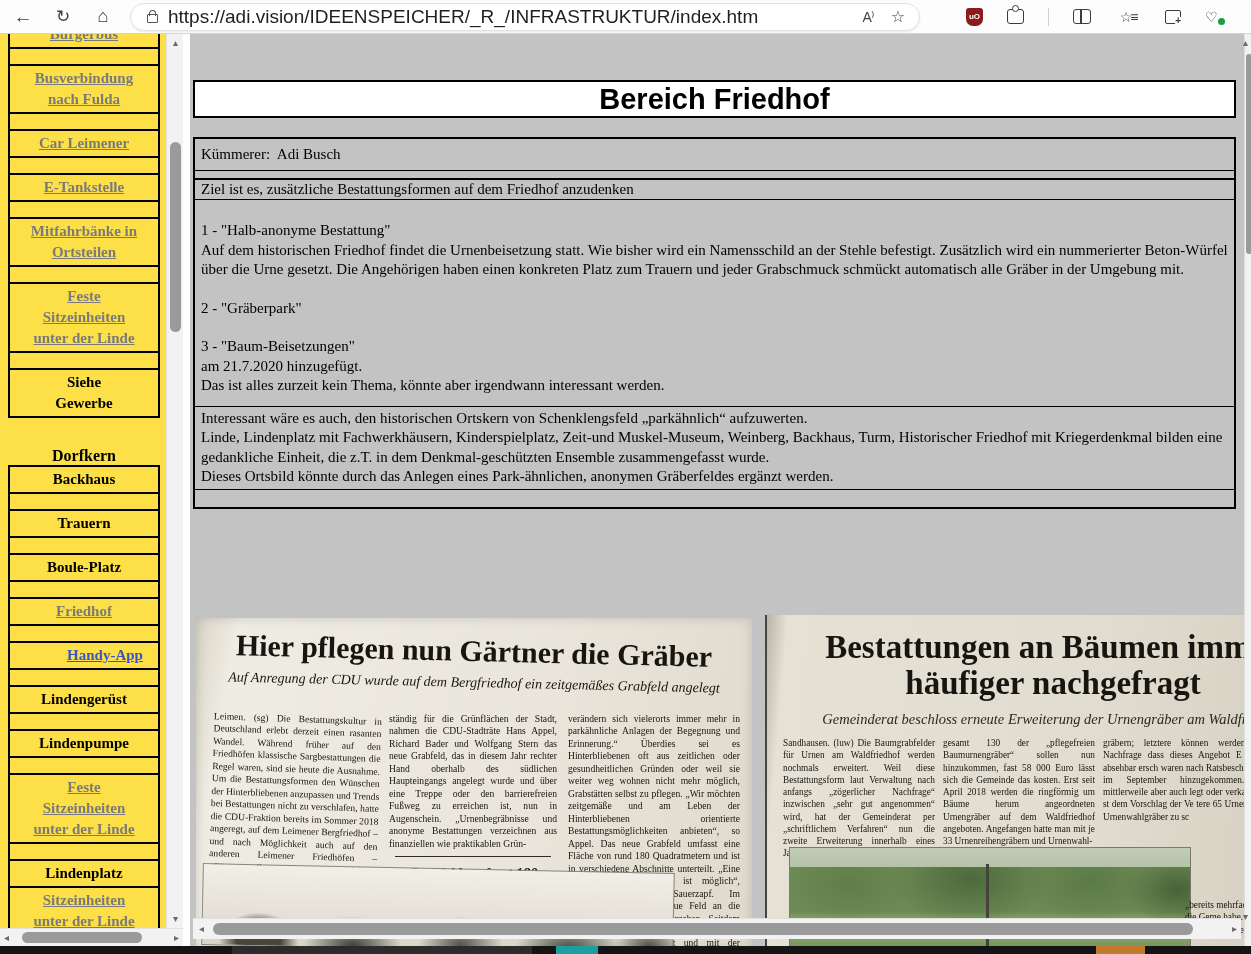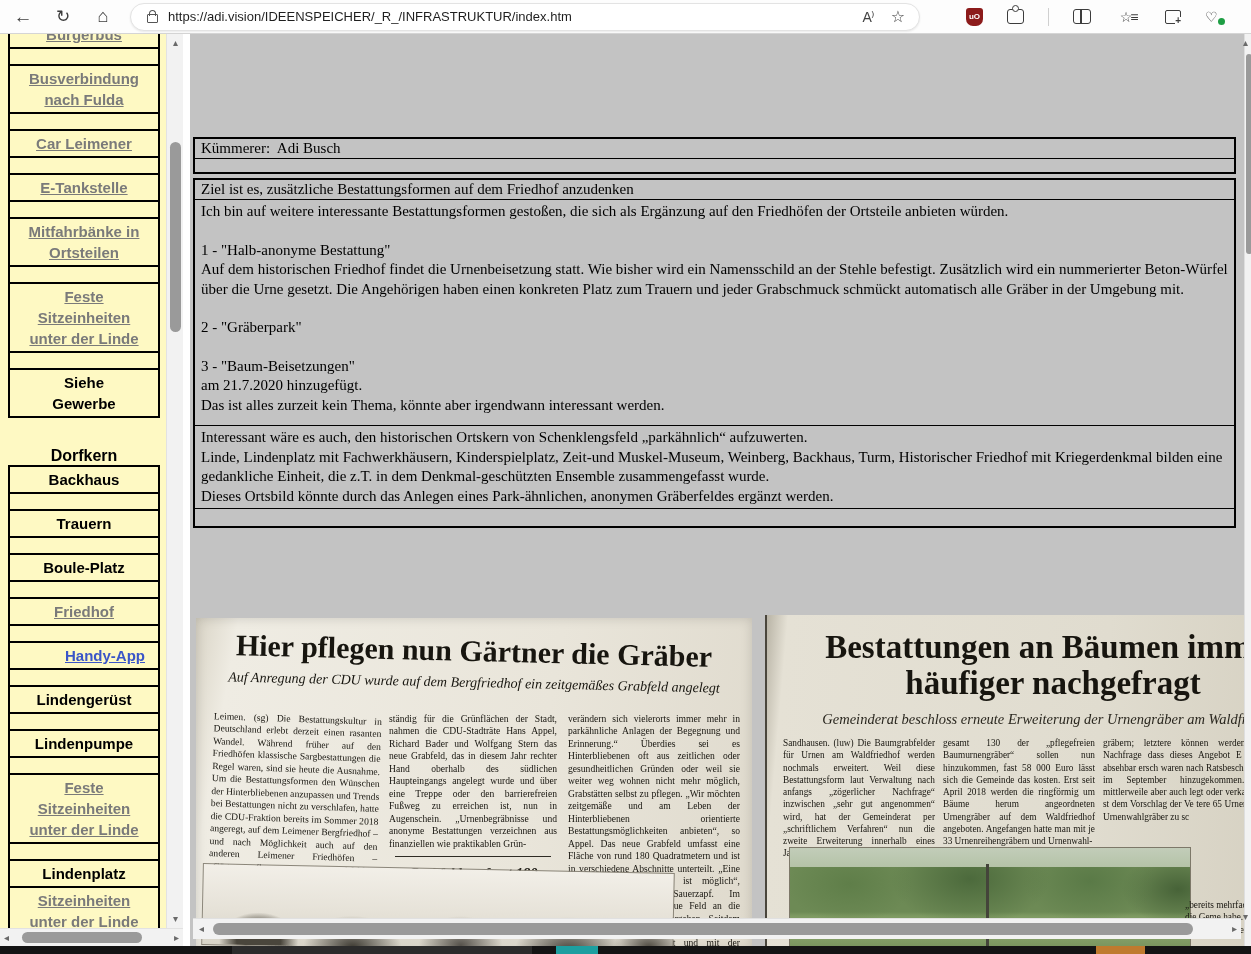--- a/index.html
+++ b/index.html
@@ -12,41 +12,41 @@
           color:#3c3c3c;font-size:17px;flex:0 0 auto;cursor:pointer;}
   .i-back::before{content:"\2190";font-size:19px;}
   .i-reload::before{content:"\21BB";font-size:17px;}
   .i-home::before{content:"\2302";font-size:18px;}
   .url-pill{height:26px;flex:0 0 auto;width:770px;margin-left:14px;background:#fff;
             border:1px solid #e3e3e3;border-radius:14px;box-shadow:0 1px 2px rgba(0,0,0,.08);
             display:flex;align-items:center;padding:0 6px 0 12px;}
   .lock{width:9px;height:7px;border:1.3px solid #555;border-radius:1px;position:relative;margin:3px 10px 0 4px;flex:0 0 auto;}
   .lock::before{content:"";position:absolute;left:1px;top:-5px;width:5px;height:5px;
                 border:1.3px solid #555;border-bottom:none;border-radius:4px 4px 0 0;}
-  .url-text{font-size:13px;color:#1f1f1f;white-space:nowrap;overflow:hidden;flex:1 1 auto;}
+  .url-text{font-size:19px;color:#1f1f1f;white-space:nowrap;overflow:hidden;flex:1 1 auto;}
   .pill-ic{width:30px;height:22px;display:flex;align-items:center;justify-content:center;color:#444;flex:0 0 auto;}
   .i-readaloud::before{content:"A\207E";font-size:14px;letter-spacing:-1px;}
   .i-fav::before{content:"\2606";font-size:16px;}
   .tb-right{display:flex;align-items:center;margin-left:22px;gap:24px;padding-left:24px;}
   .ublock{width:17px;height:18px;background:#8c1b1b;border-radius:3px 3px 7px 7px;color:#fff;
           font-size:8px;font-weight:bold;display:flex;align-items:center;justify-content:center;}
   .ext{width:15px;height:13px;border:1.6px solid #3c3c3c;border-radius:3px;position:relative;}
   .ext::before{content:"";position:absolute;top:-5px;left:4px;width:5px;height:5px;border:1.6px solid #3c3c3c;border-radius:50%;background:#fdfdfd;}
   .tb-sep{width:1px;height:18px;background:#d0d0d0;}
   .split{width:16px;height:13px;border:1.6px solid #3c3c3c;border-radius:3px;position:relative;}
   .split::before{content:"";position:absolute;left:6px;top:0;width:1.6px;height:100%;background:#3c3c3c;}
   .i-favbar::before{content:"\2606\2261";font-size:14px;letter-spacing:-2px;color:#3c3c3c;}
   .coll{width:14px;height:12px;border:1.6px solid #3c3c3c;border-radius:2px;position:relative;}
   .coll::before{content:"+";position:absolute;right:-1px;bottom:-2px;font-size:10px;font-weight:bold;color:#3c3c3c;background:#fdfdfd;line-height:8px;}
   .ess{position:relative;width:18px;height:16px;color:#3c3c3c;font-size:14px;}
   .ess::before{content:"\2661";}
   .ess::after{content:"";position:absolute;right:-2px;bottom:0;width:7px;height:7px;background:#1e9e44;border-radius:50%;}
   .i-more::before{content:"\2022\2022\2022";font-size:9px;letter-spacing:2px;color:#3c3c3c;}
   
-  .sidebar-frame{position:absolute;left:0;top:34px;width:183px;height:912px;background:#fef9c3;overflow:hidden;}
+  .sidebar-frame{position:absolute;left:0;top:34px;width:183px;height:912px;background:#fde047;overflow:hidden;font-family:Liberation Serif, serif;}
   .sb-list{position:absolute;left:8px;top:0;width:152px;height:894px;overflow:hidden;}
   .sb-cell{border:2px solid #000;margin-top:-2px;text-align:center;font-weight:bold;font-size:15px;
            line-height:21px;padding:2px 1px;white-space:pre-line;background:transparent;}
   .sb-link{color:#7a7a7a;text-decoration:underline;cursor:pointer;}
   .sb-blue{color:#3a55c8;text-decoration:underline;cursor:pointer;padding-left:43px;}
   .sb-text{color:#000;}
   .sb-spacer{height:15px;padding:0;}
   .sb-gap{border:none;height:22px;margin-top:0;}
   .sb-heading{border:none;color:#000;font-size:16px;margin-top:0;padding:1px 0;}
   .sb-clipped{margin-top:-14px;}
@@ -57,21 +57,21 @@
   .sb-vscroll{left:166px;top:0;width:17px;height:894px;border-left:1px solid #e2e2e2;}
   .sb-hscroll{left:0;top:894px;width:183px;height:18px;border-top:1px solid #e2e2e2;}
   .frame-gap{position:absolute;left:183px;top:34px;width:7px;height:912px;background:#fff;}
   .main-frame{position:absolute;left:190px;top:34px;width:1054px;height:912px;background:#c3c3c3;overflow:hidden;}
   .main-vscroll{left:1244px;top:34px;width:7px;height:912px;border-left:1px solid #dedede;}
   
   .title-box{position:absolute;left:3px;top:46px;width:1039px;height:34px;background:#fff;border:2px solid #000;
              text-align:center;font-weight:bold;font-size:29px;line-height:34px;color:#000;}
   .kum-box{position:absolute;left:3px;top:103px;width:1039px;background:#c3c3c3;border:2px solid #000;
            font-family:"Liberation Serif","DejaVu Serif",serif;font-size:15px;}
-  .kum-row1{border-bottom:1px solid #000;padding:1px 6px;white-space:pre-wrap;}
+  .kum-row1{border-bottom:1px solid #000;padding:7px 6px;white-space:pre-wrap;}
   .kum-row2{height:13px;}
   .main-table{position:absolute;left:3px;top:144px;width:1039px;border:2px solid #000;background:#c3c3c3;
               font-family:"Liberation Serif","DejaVu Serif",serif;font-size:15px;color:#000;}
   .row-goal{border-bottom:1px solid #000;padding:1px 6px;}
   .row-body{border-bottom:1px solid #000;padding:2px 6px 10px;}
   .row-note{border-bottom:1px solid #000;padding:2px 6px;}
   .row-empty{height:17px;}
   .tline{line-height:19.5px;}
   .tline.blank{height:19px;}
   
@@ -194,28 +194,28 @@
   </div>
   <div class="scroll sb-hscroll">
     <div class="sc-arrow" style="left:4px;top:4px">◂</div>
     <div class="sc-thumb" style="top:3px;height:11px;left:22px;width:120px"></div>
     <div class="sc-arrow" style="right:4px;top:4px">▸</div>
   </div>
 </div>
 <div class="frame-gap"></div>
 
 <div class="main-frame">
+  <div class="title-box">Bereich Friedhof</div>
   <div class="kum-box">
     <div class="kum-row1">Kümmerer:  Adi Busch</div>
     <div class="kum-row2"></div>
   </div>
   <div class="main-table">
     <div class="row-goal">Ziel ist es, zusätzliche Bestattungsformen auf dem Friedhof anzudenken</div>
     <div class="row-body">
-        <div class="tline">Ich bin auf weitere interessante Bestattungsformen gestoßen, die sich als Ergänzung auf den Friedhöfen der Ortsteile anbieten würden.</div>
         <div class="tline blank">&nbsp;</div>
         <div class="tline">1 - "Halb-anonyme Bestattung"</div>
         <div class="tline">Auf dem historischen Friedhof findet die Urnenbeisetzung statt. Wie bisher wird ein Namensschild an der Stehle befestigt. Zusätzlich wird ein nummerierter Beton-Würfel über die Urne gesetzt. Die Angehörigen haben einen konkreten Platz zum Trauern und jeder Grabschmuck schmückt automatisch alle Gräber in der Umgebung mit.</div>
         <div class="tline blank">&nbsp;</div>
         <div class="tline">2 - "Gräberpark"</div>
         <div class="tline blank">&nbsp;</div>
         <div class="tline">3 - "Baum-Beisetzungen"</div>
         <div class="tline">am 21.7.2020 hinzugefügt.</div>
         <div class="tline">Das ist alles zurzeit kein Thema, könnte aber irgendwann interessant werden.</div>
       </div>

